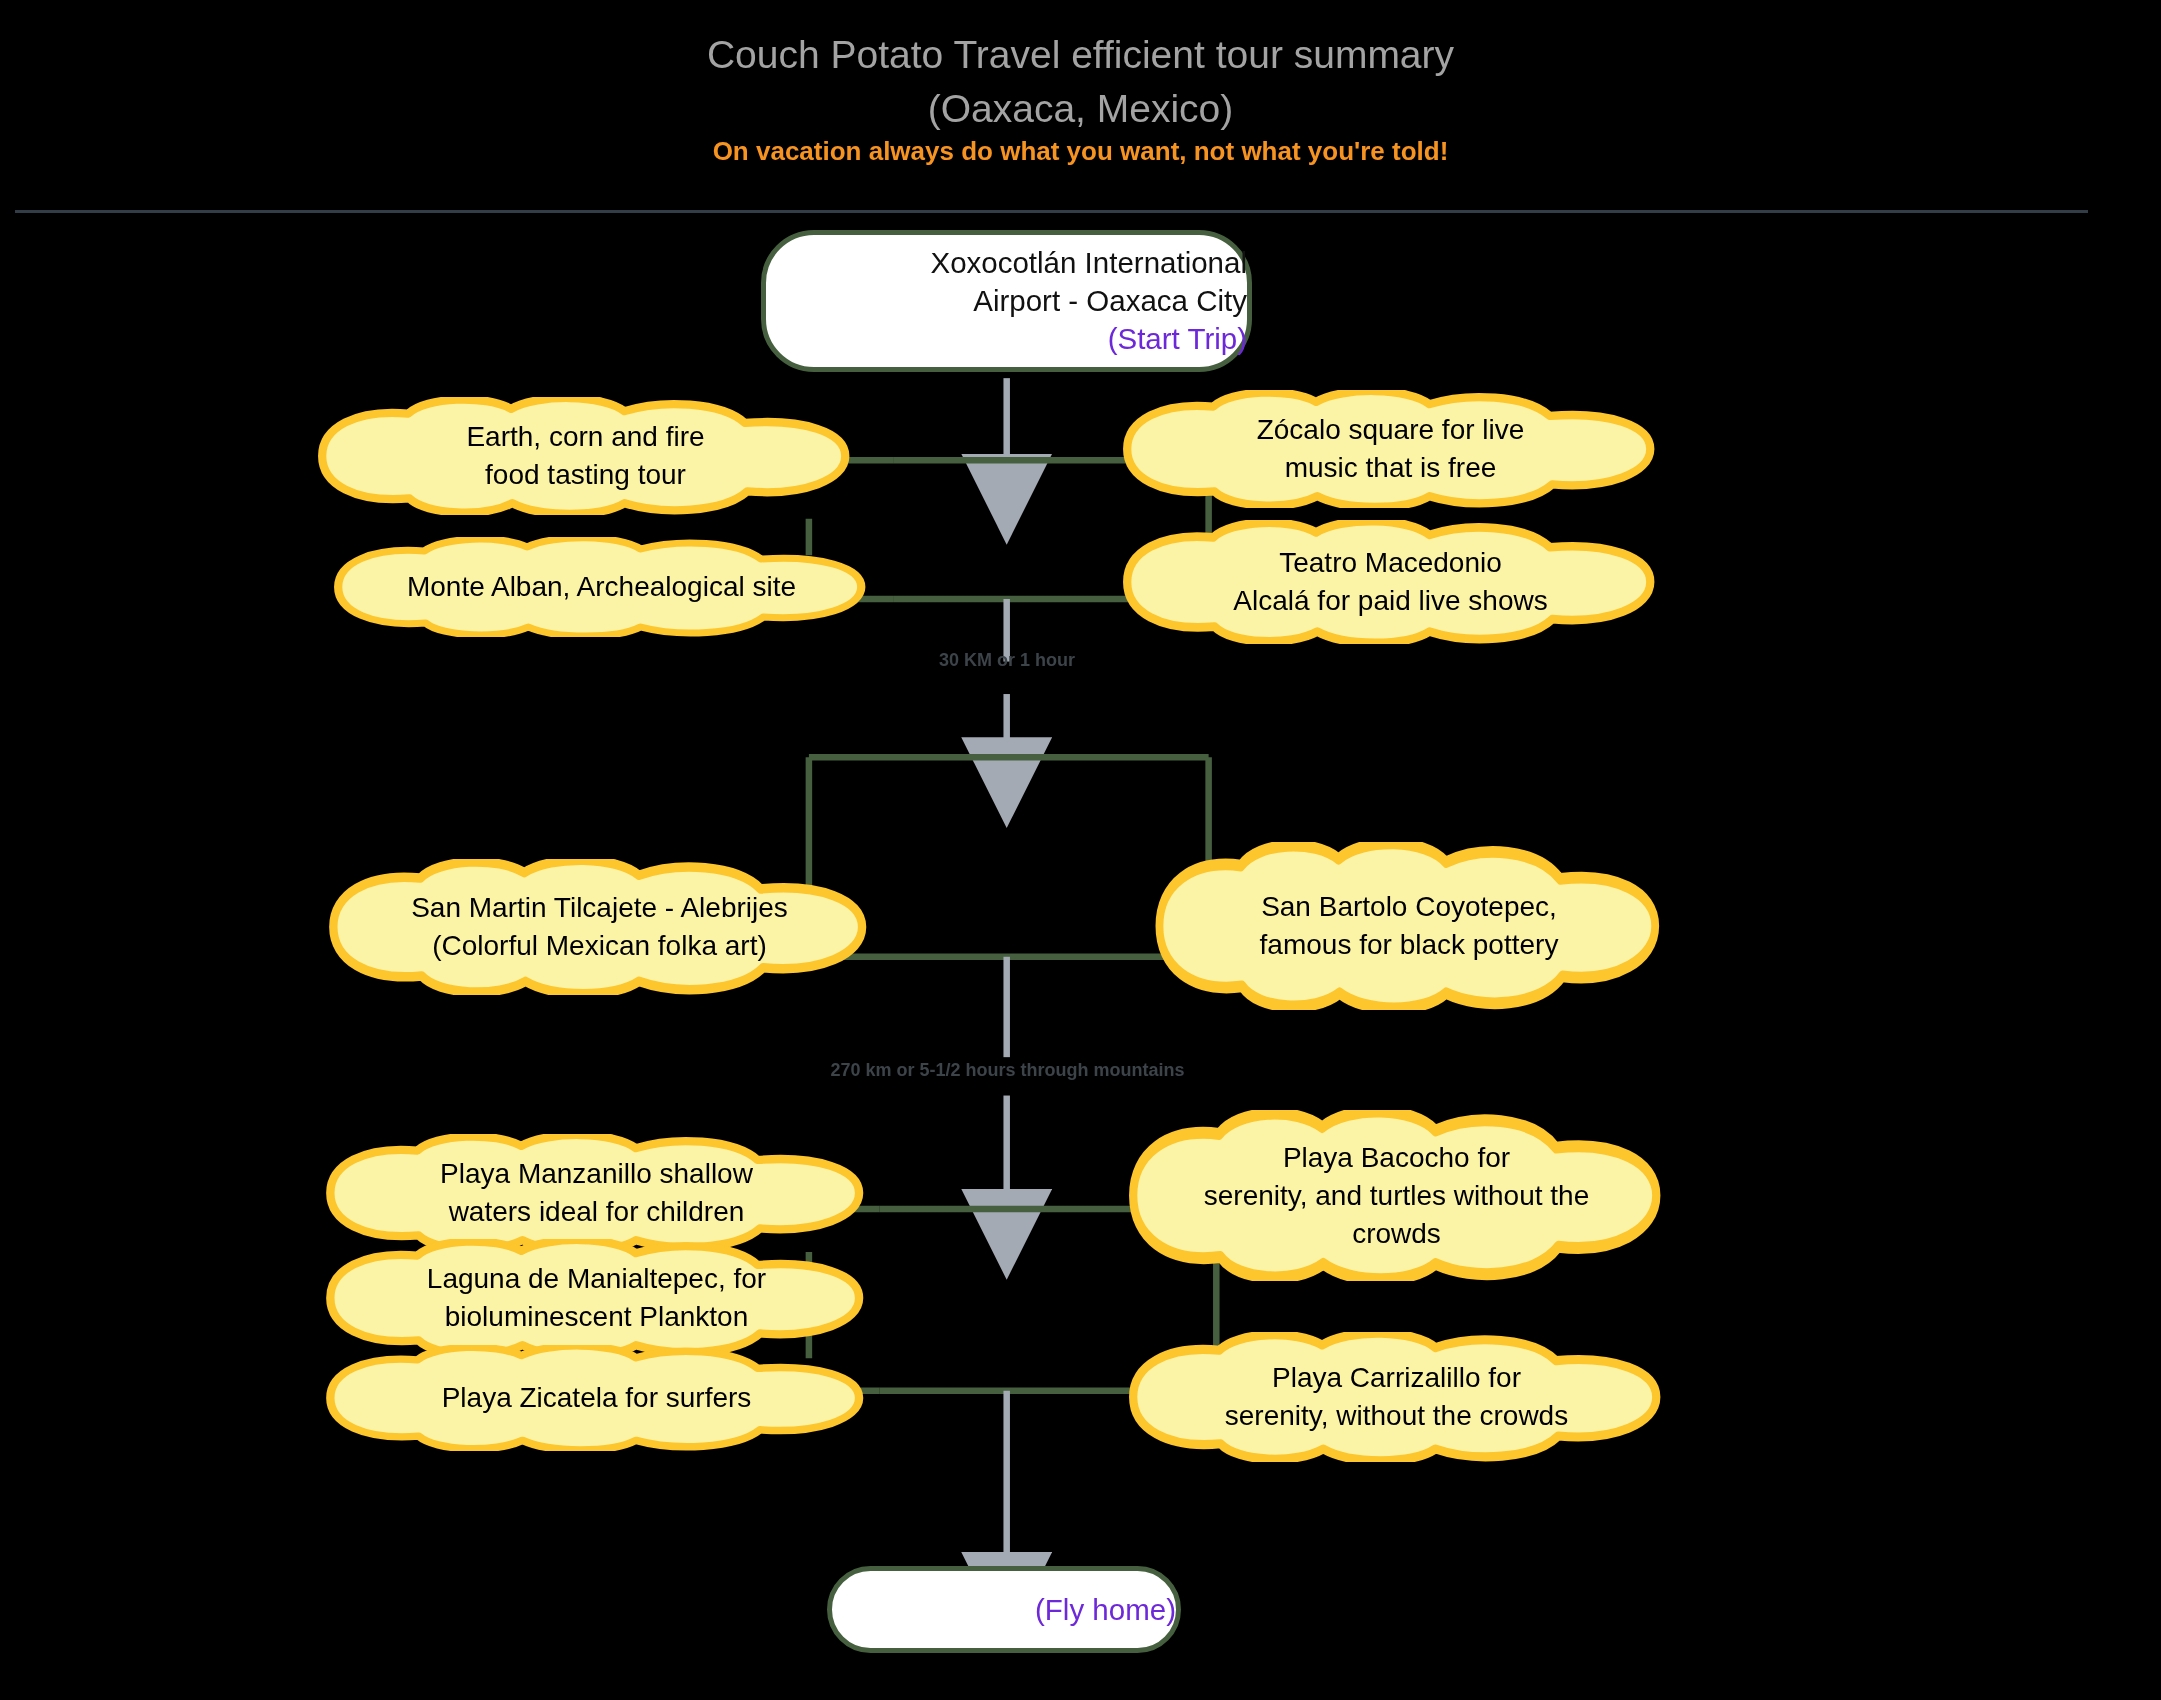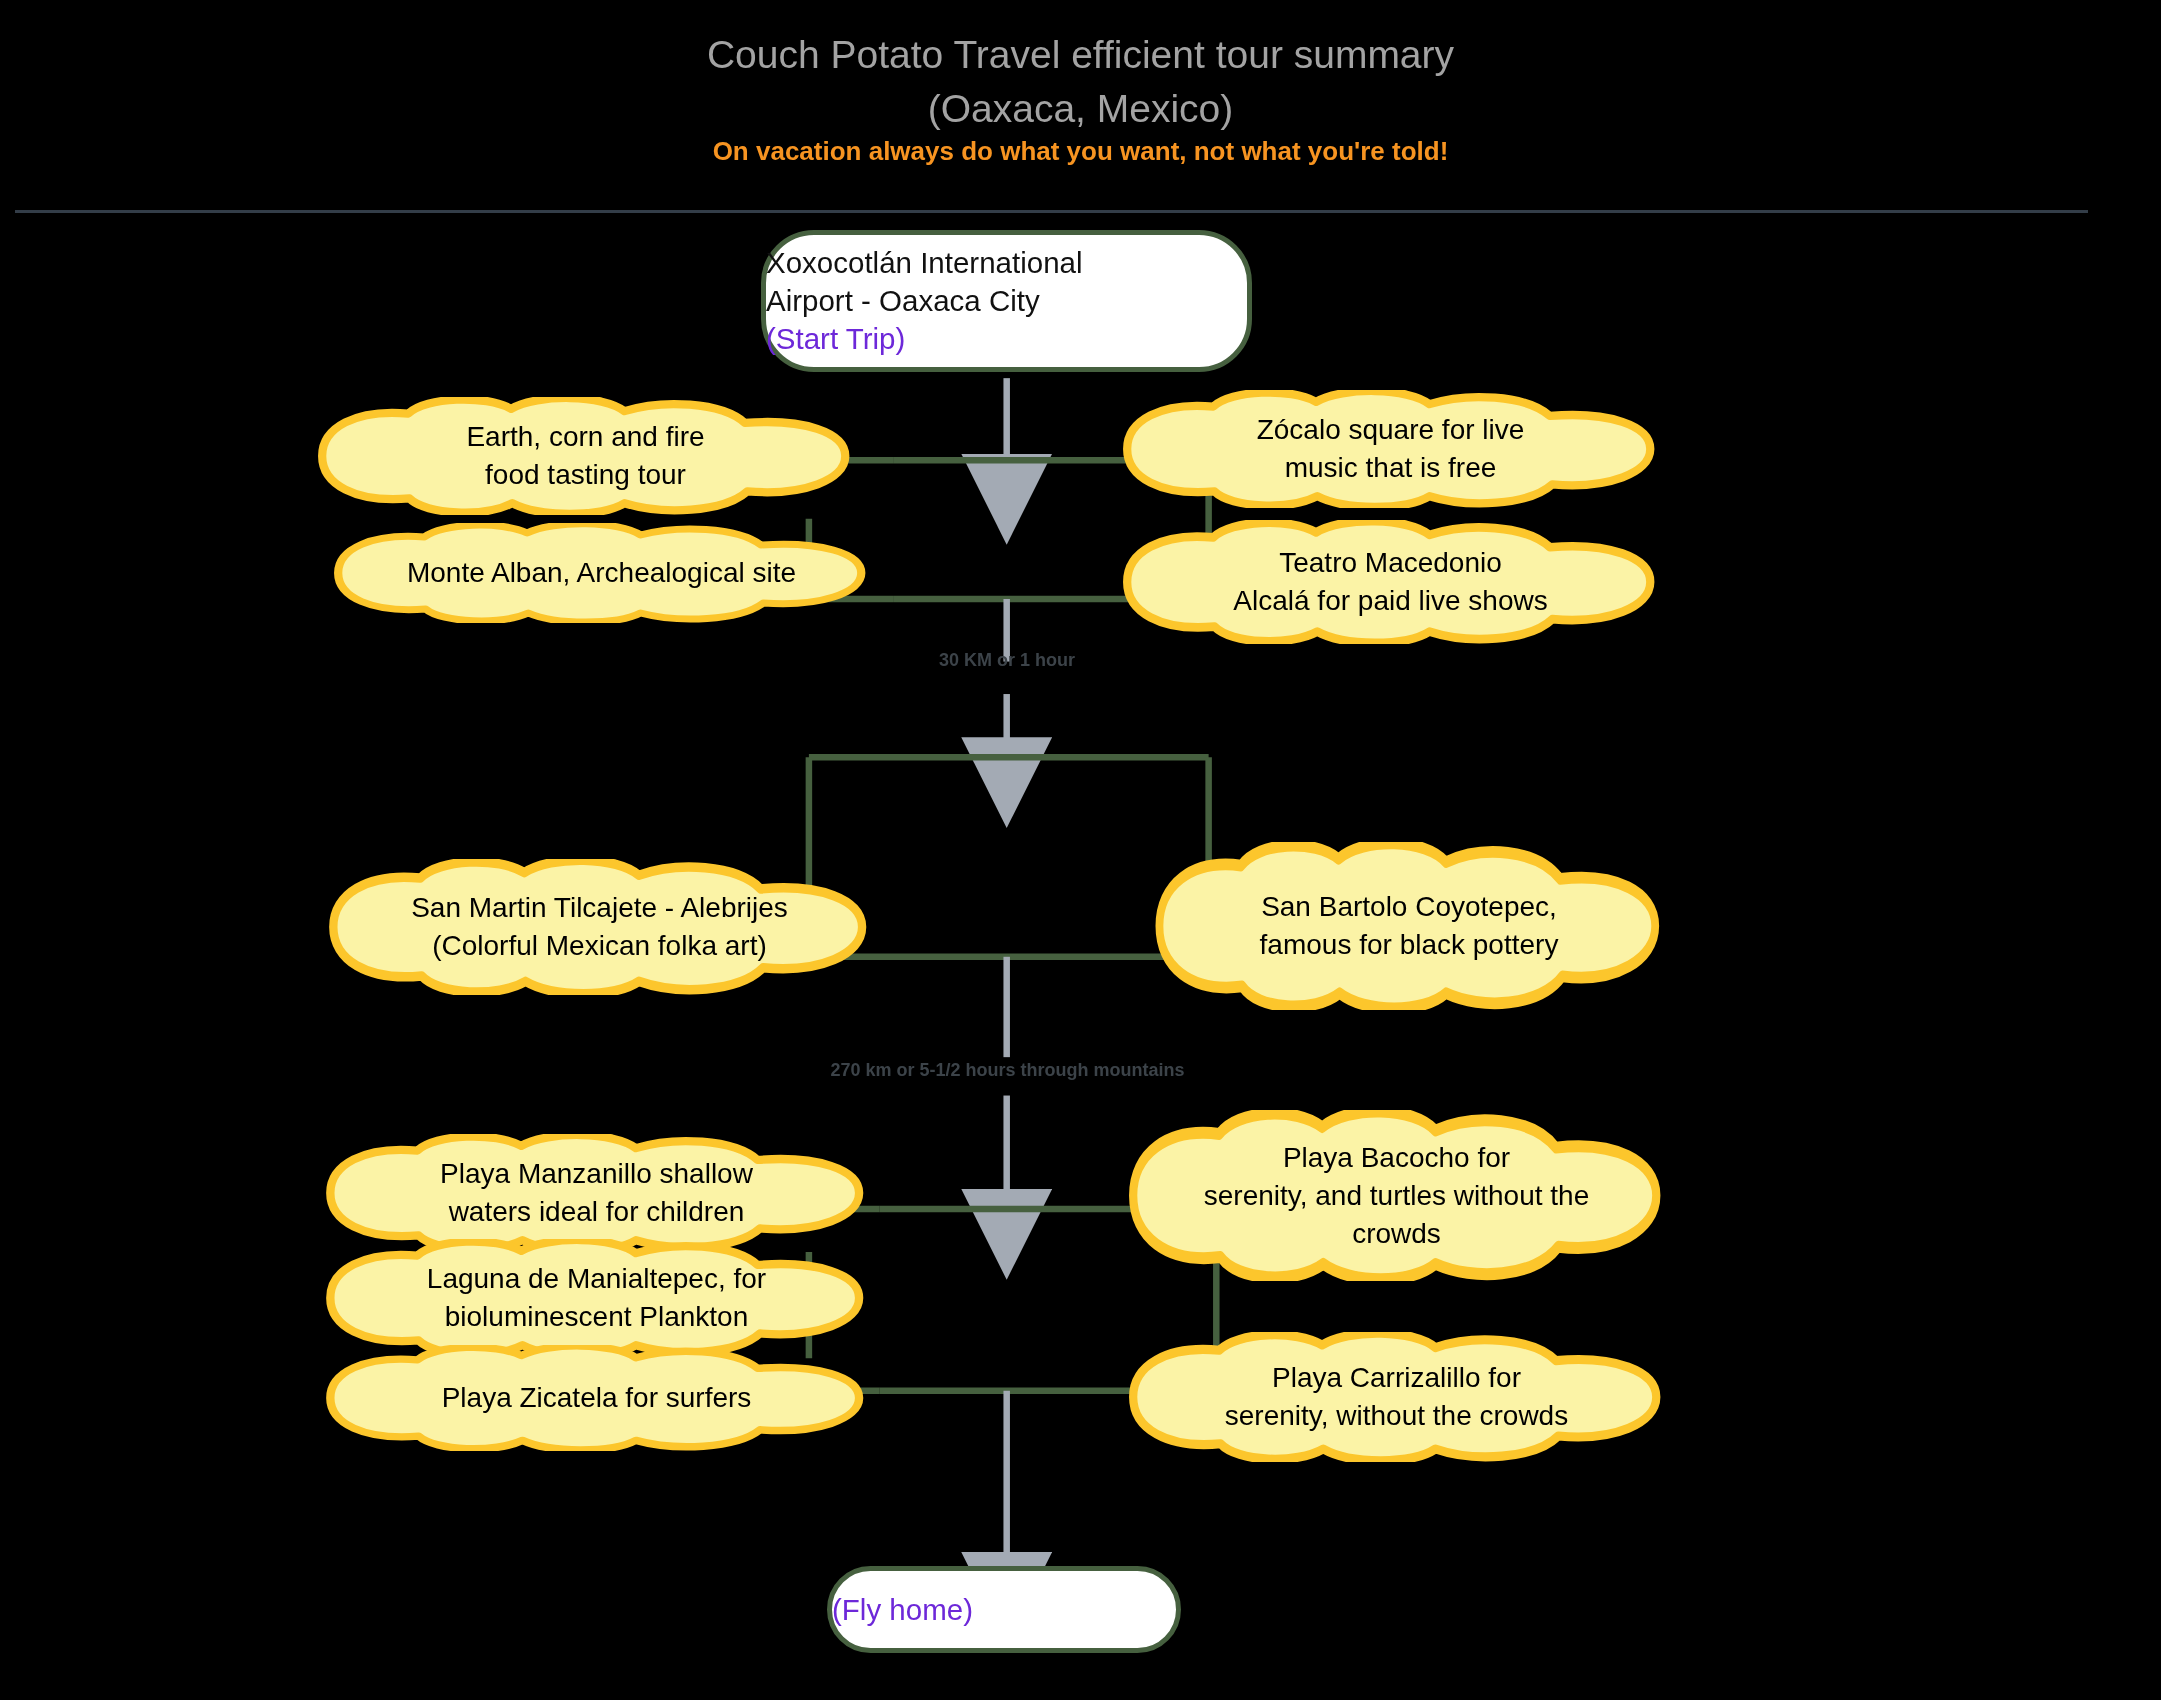--- a/index.html
+++ b/index.html
@@ -37,21 +37,21 @@
   
   #edges { position: absolute; left: 0; top: 0; width: 2161px; height: 1701px; }
 
   
   .term {
     position: absolute;
     background: #ffffff;
     border: 5.3px solid #46603f;
     border-radius: 53px;
     display: flex; flex-direction: column;
-    align-items: flex-start; justify-content: center;
+    align-items: flex-end; justify-content: center;
     color: #111111;
     font-size: 29.5px;
     line-height: 38px;
     text-align: center;
   }
   .term .paren { color: #6d28d9; }
 
   
   .cloud {
     position: absolute;
@@ -134,21 +134,21 @@
     <svg class="cloudsvg" viewBox="0 0 470 100" preserveAspectRatio="none">
       <path d="M85,14 C100,0 150,-2 172,10 C195,-3 250,-2 268,12 C300,2 350,4 370,22
                C420,18 455,30 455,50 C455,70 420,84 372,80 C352,98 300,100 268,90
                C248,102 196,102 173,90 C150,102 100,100 86,86 C40,90 12,74 12,50
                C12,26 40,10 85,14 Z" fill="#fbf3a6" stroke="#fcc62c" stroke-width="7" stroke-linejoin="round"></path>
     </svg>
     <div class="txt">Earth, corn and fire
 food tasting tour</div>
   </div>
 
-  <div class="cloud" style="left:324px; top:523px; width:555px; height:100px;">
+  <div class="cloud" style="left:324px; top:537px; width:555px; height:100px;">
     <svg class="cloudsvg" viewBox="0 0 470 100" preserveAspectRatio="none">
       <path d="M85,14 C100,0 150,-2 172,10 C195,-3 250,-2 268,12 C300,2 350,4 370,22
                C420,18 455,30 455,50 C455,70 420,84 372,80 C352,98 300,100 268,90
                C248,102 196,102 173,90 C150,102 100,100 86,86 C40,90 12,74 12,50
                C12,26 40,10 85,14 Z" fill="#fbf3a6" stroke="#fcc62c" stroke-width="7" stroke-linejoin="round"></path>
     </svg>
     <div class="txt">Monte Alban, Archealogical site</div>
   </div>
 
   <div class="cloud" style="left:1113px; top:390px; width:555px; height:118px;">

